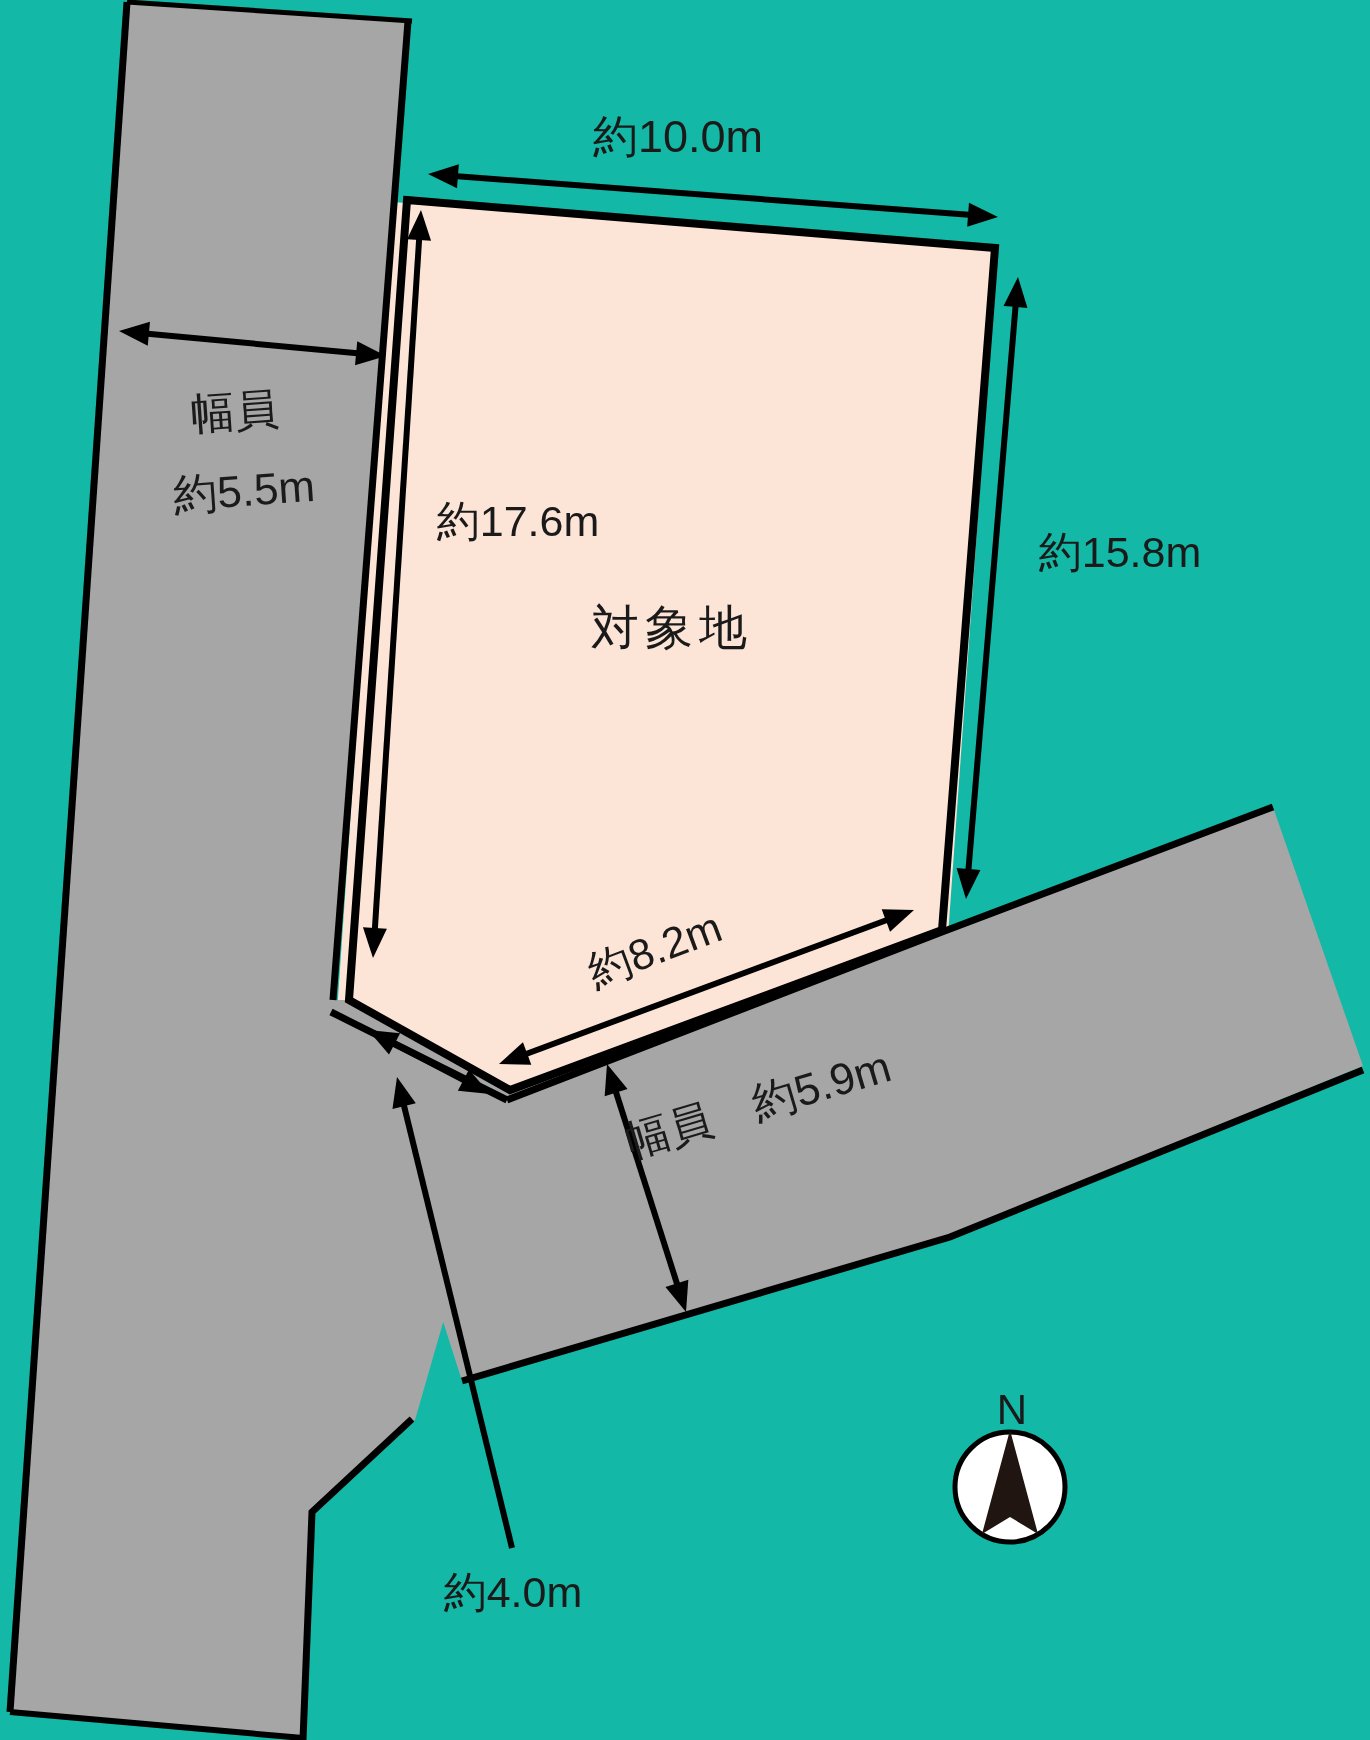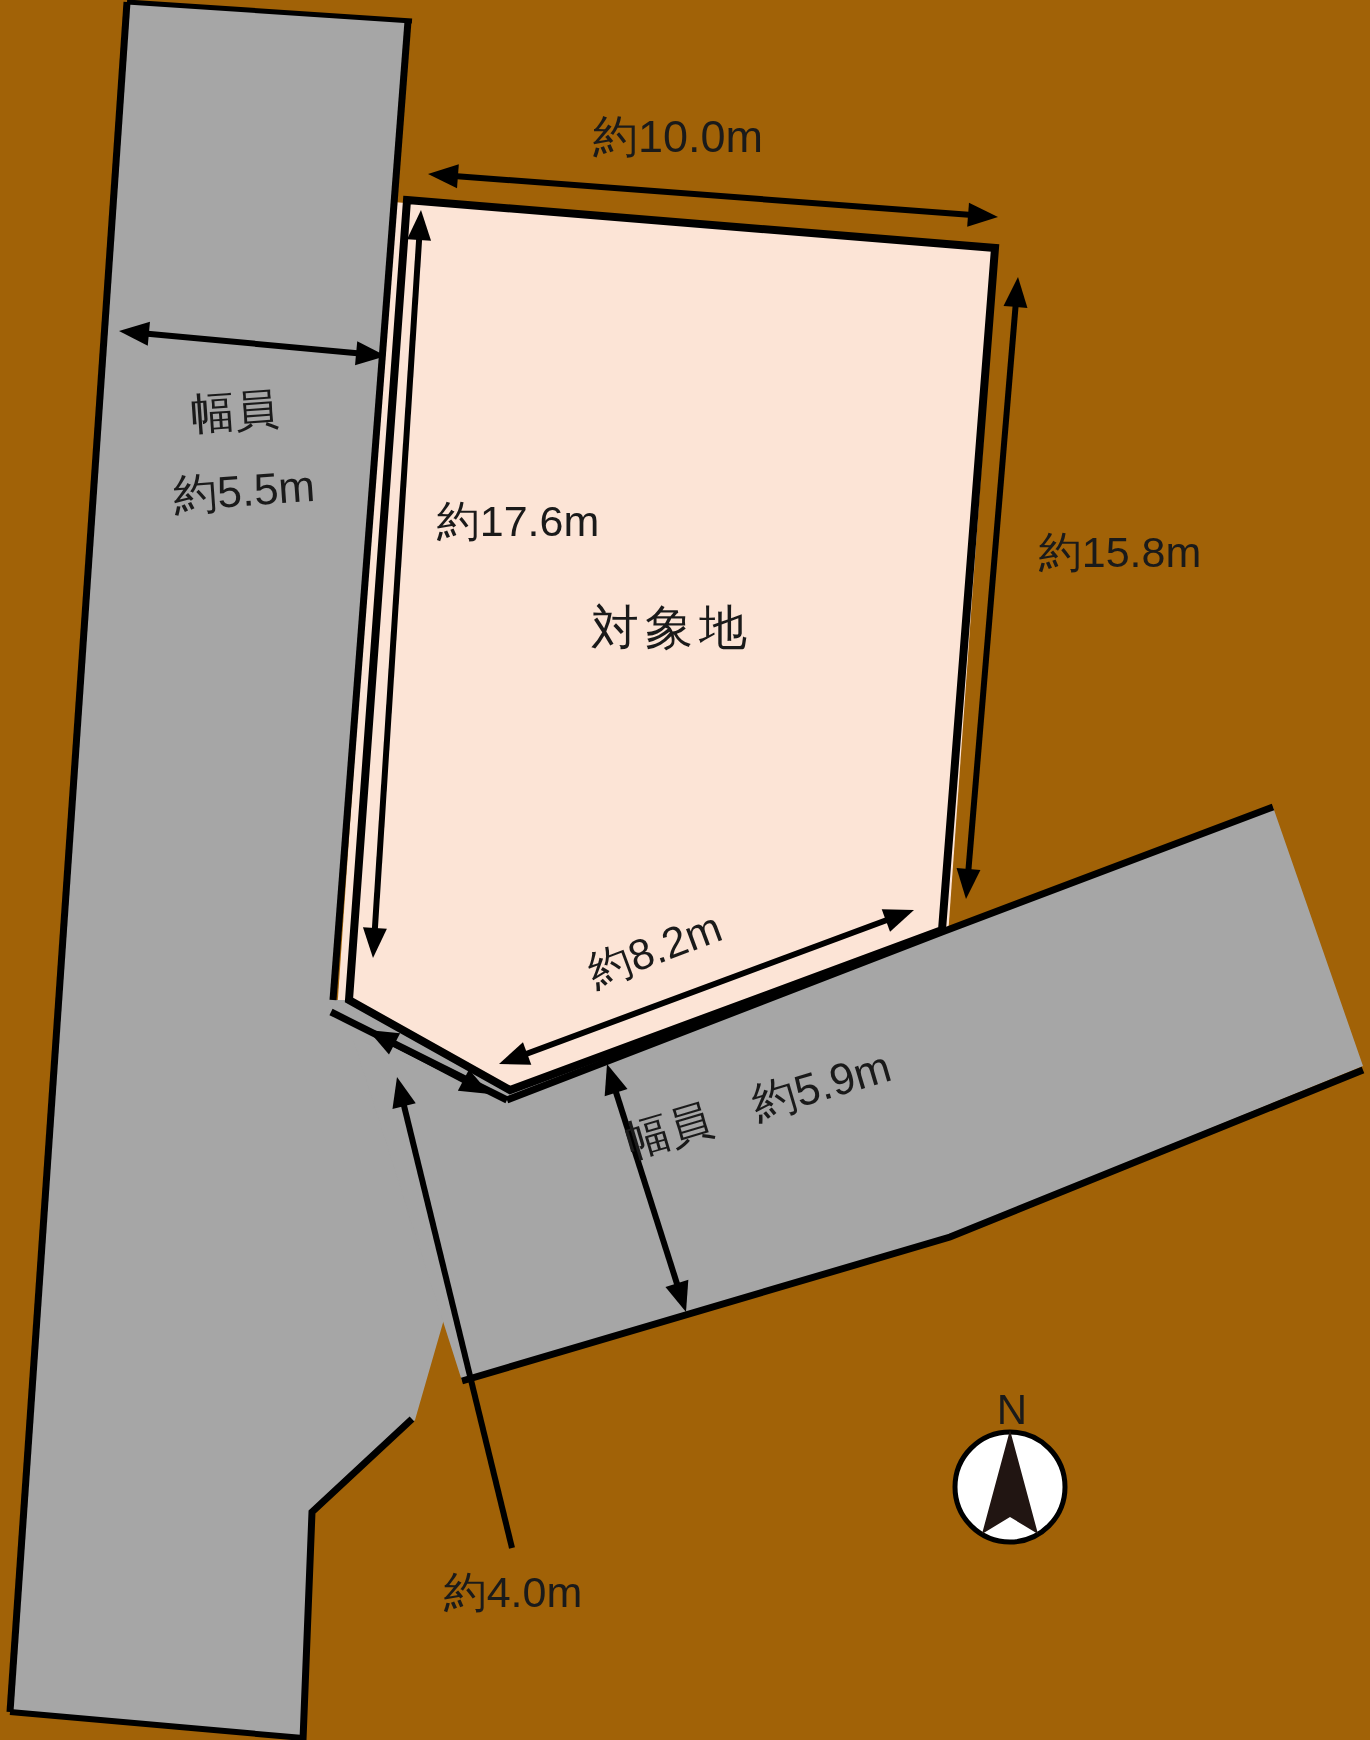--- a/index.html
+++ b/index.html
@@ -1,16 +1,16 @@
 <!DOCTYPE html>
 <html><head>
 <meta charset="utf-8">
 <style>
   html,body{margin:0;padding:0;background:#ffffff;}
-  .stage{width:1370px;height:1740px;position:relative;background:#a16207;overflow:hidden;text-align:center;}
+  .stage{width:1370px;height:1740px;position:relative;background:#14b8a6;overflow:hidden;text-align:center;}
   svg{display:block;}
   text{font-family:"Liberation Sans","DejaVu Sans",sans-serif;fill:#1a1a1a;}
   .dim-label{font-size:43px;}
   .big-label{font-size:45px;}
   .road-label{font-size:44px;}
   .site-label{font-size:48px;letter-spacing:6px;}
   .north-label{font-size:42px;}
 </style>
 </head>
 <body>

